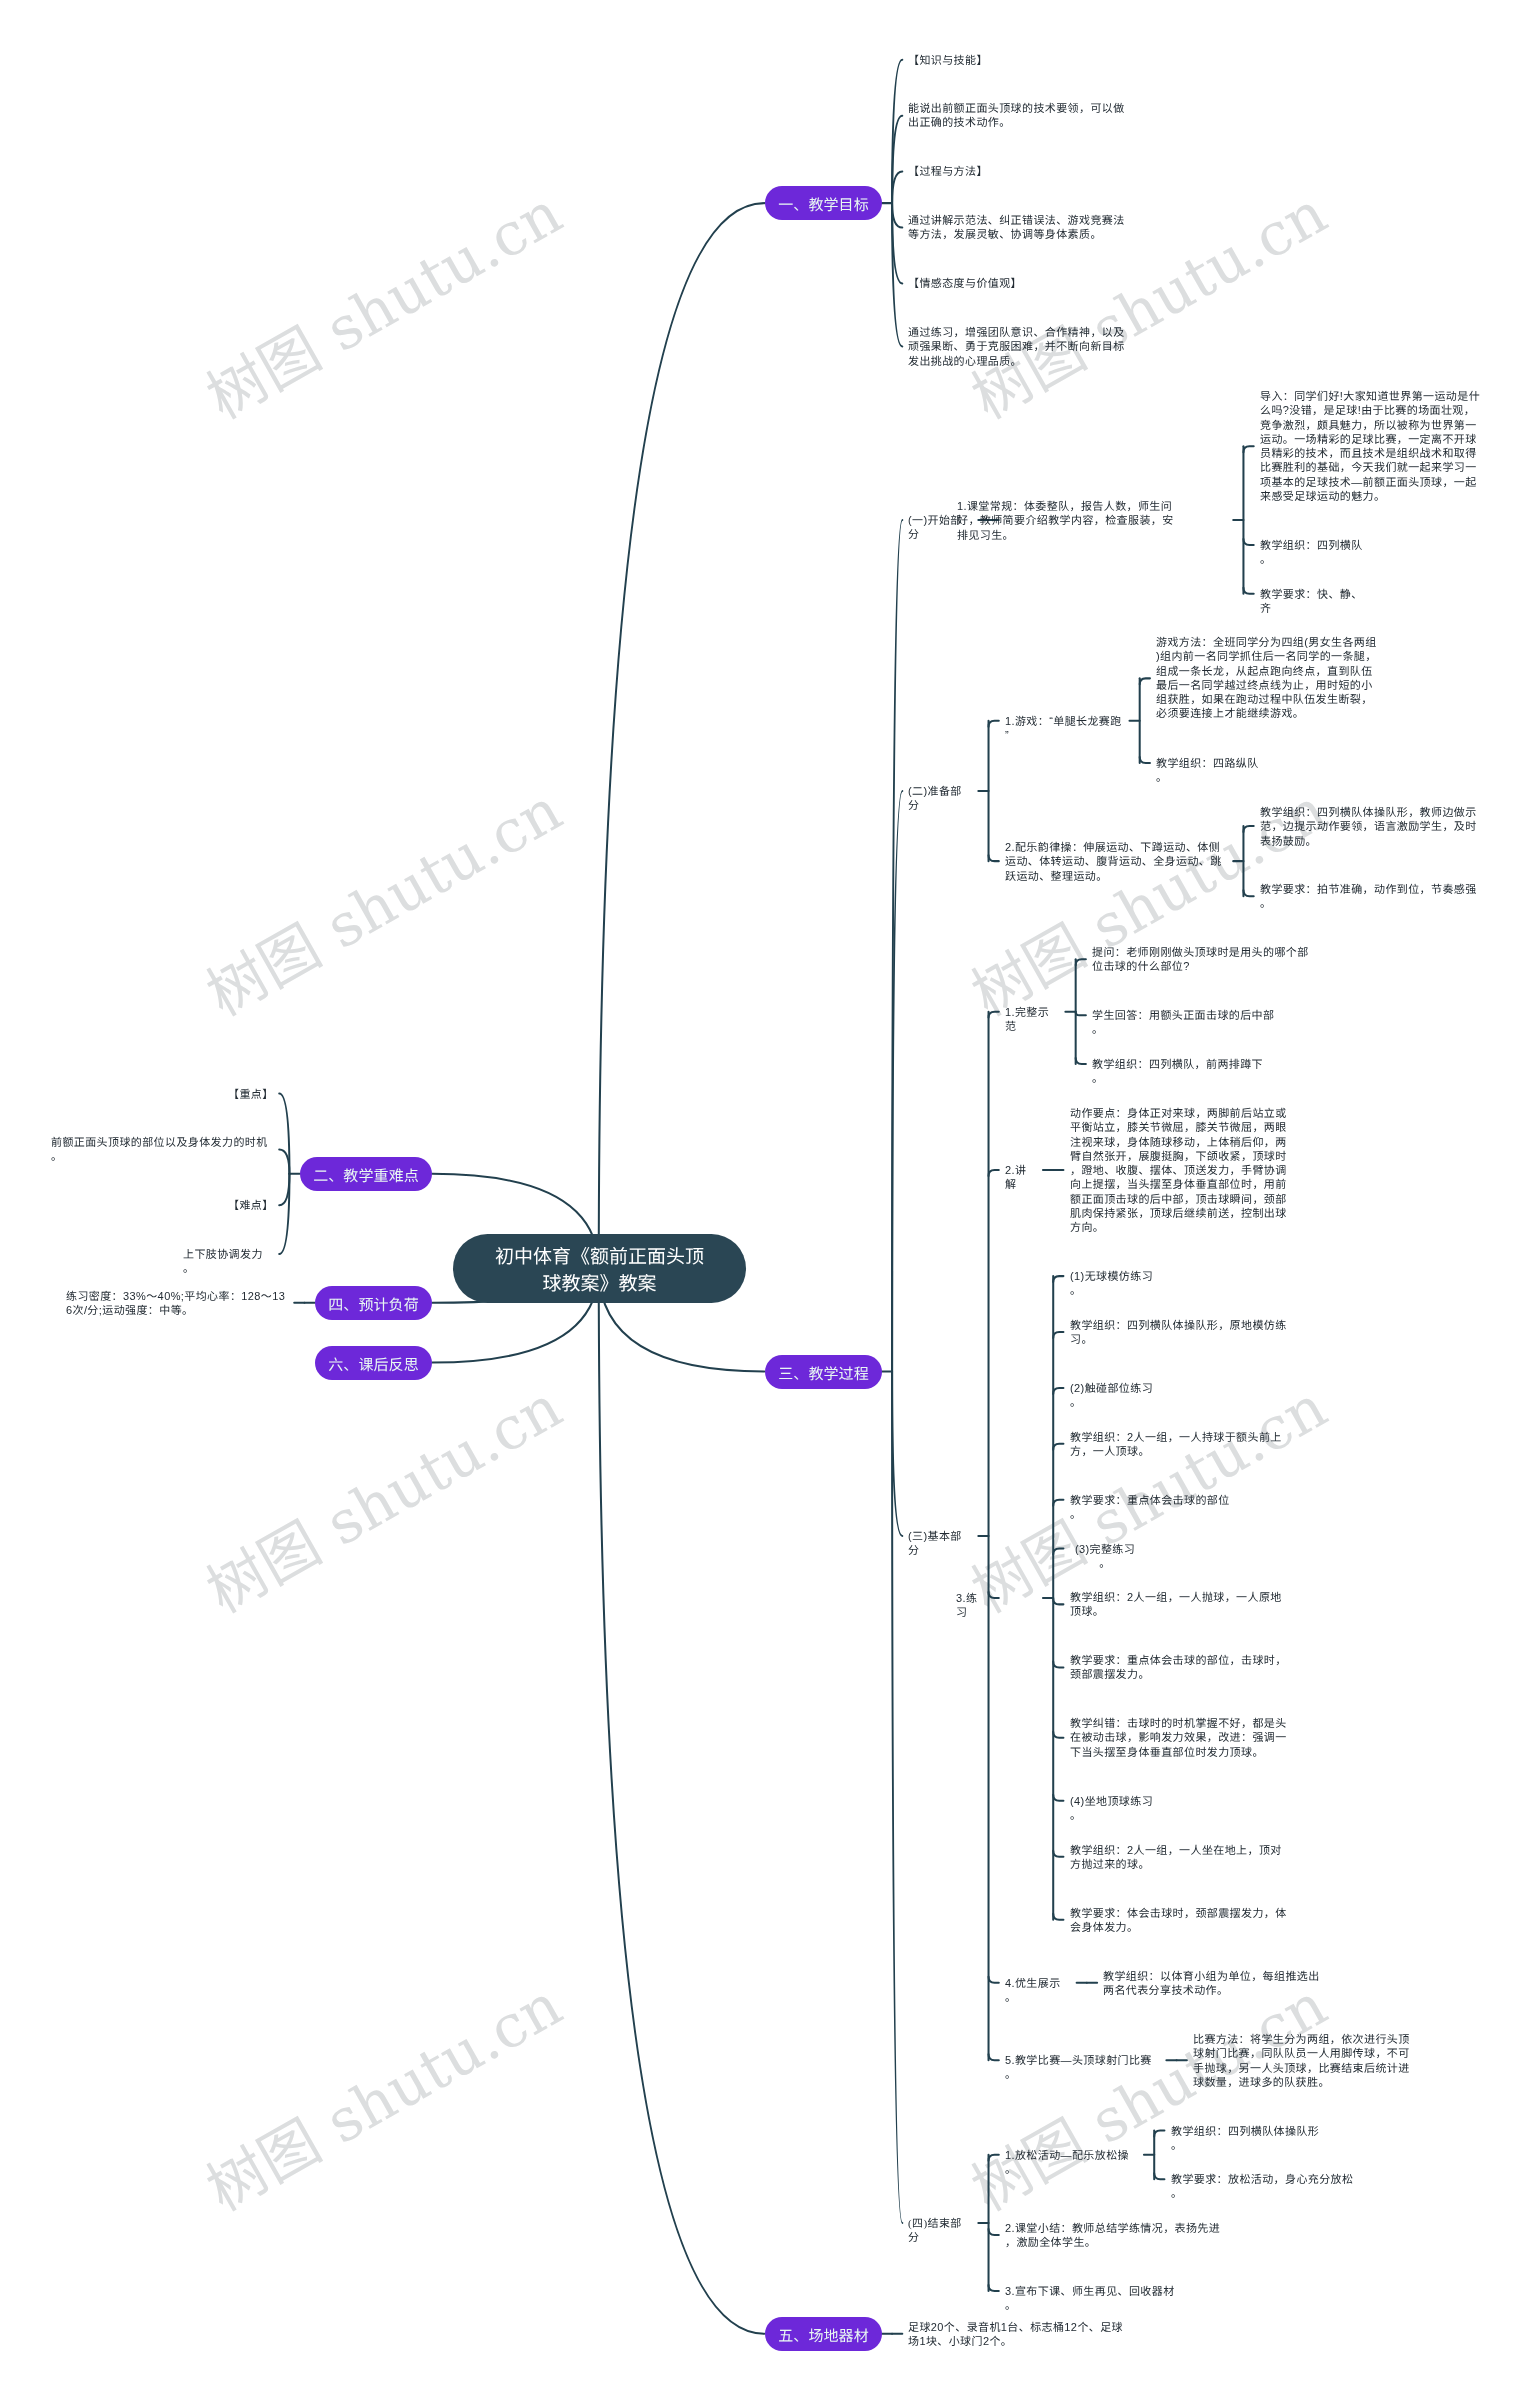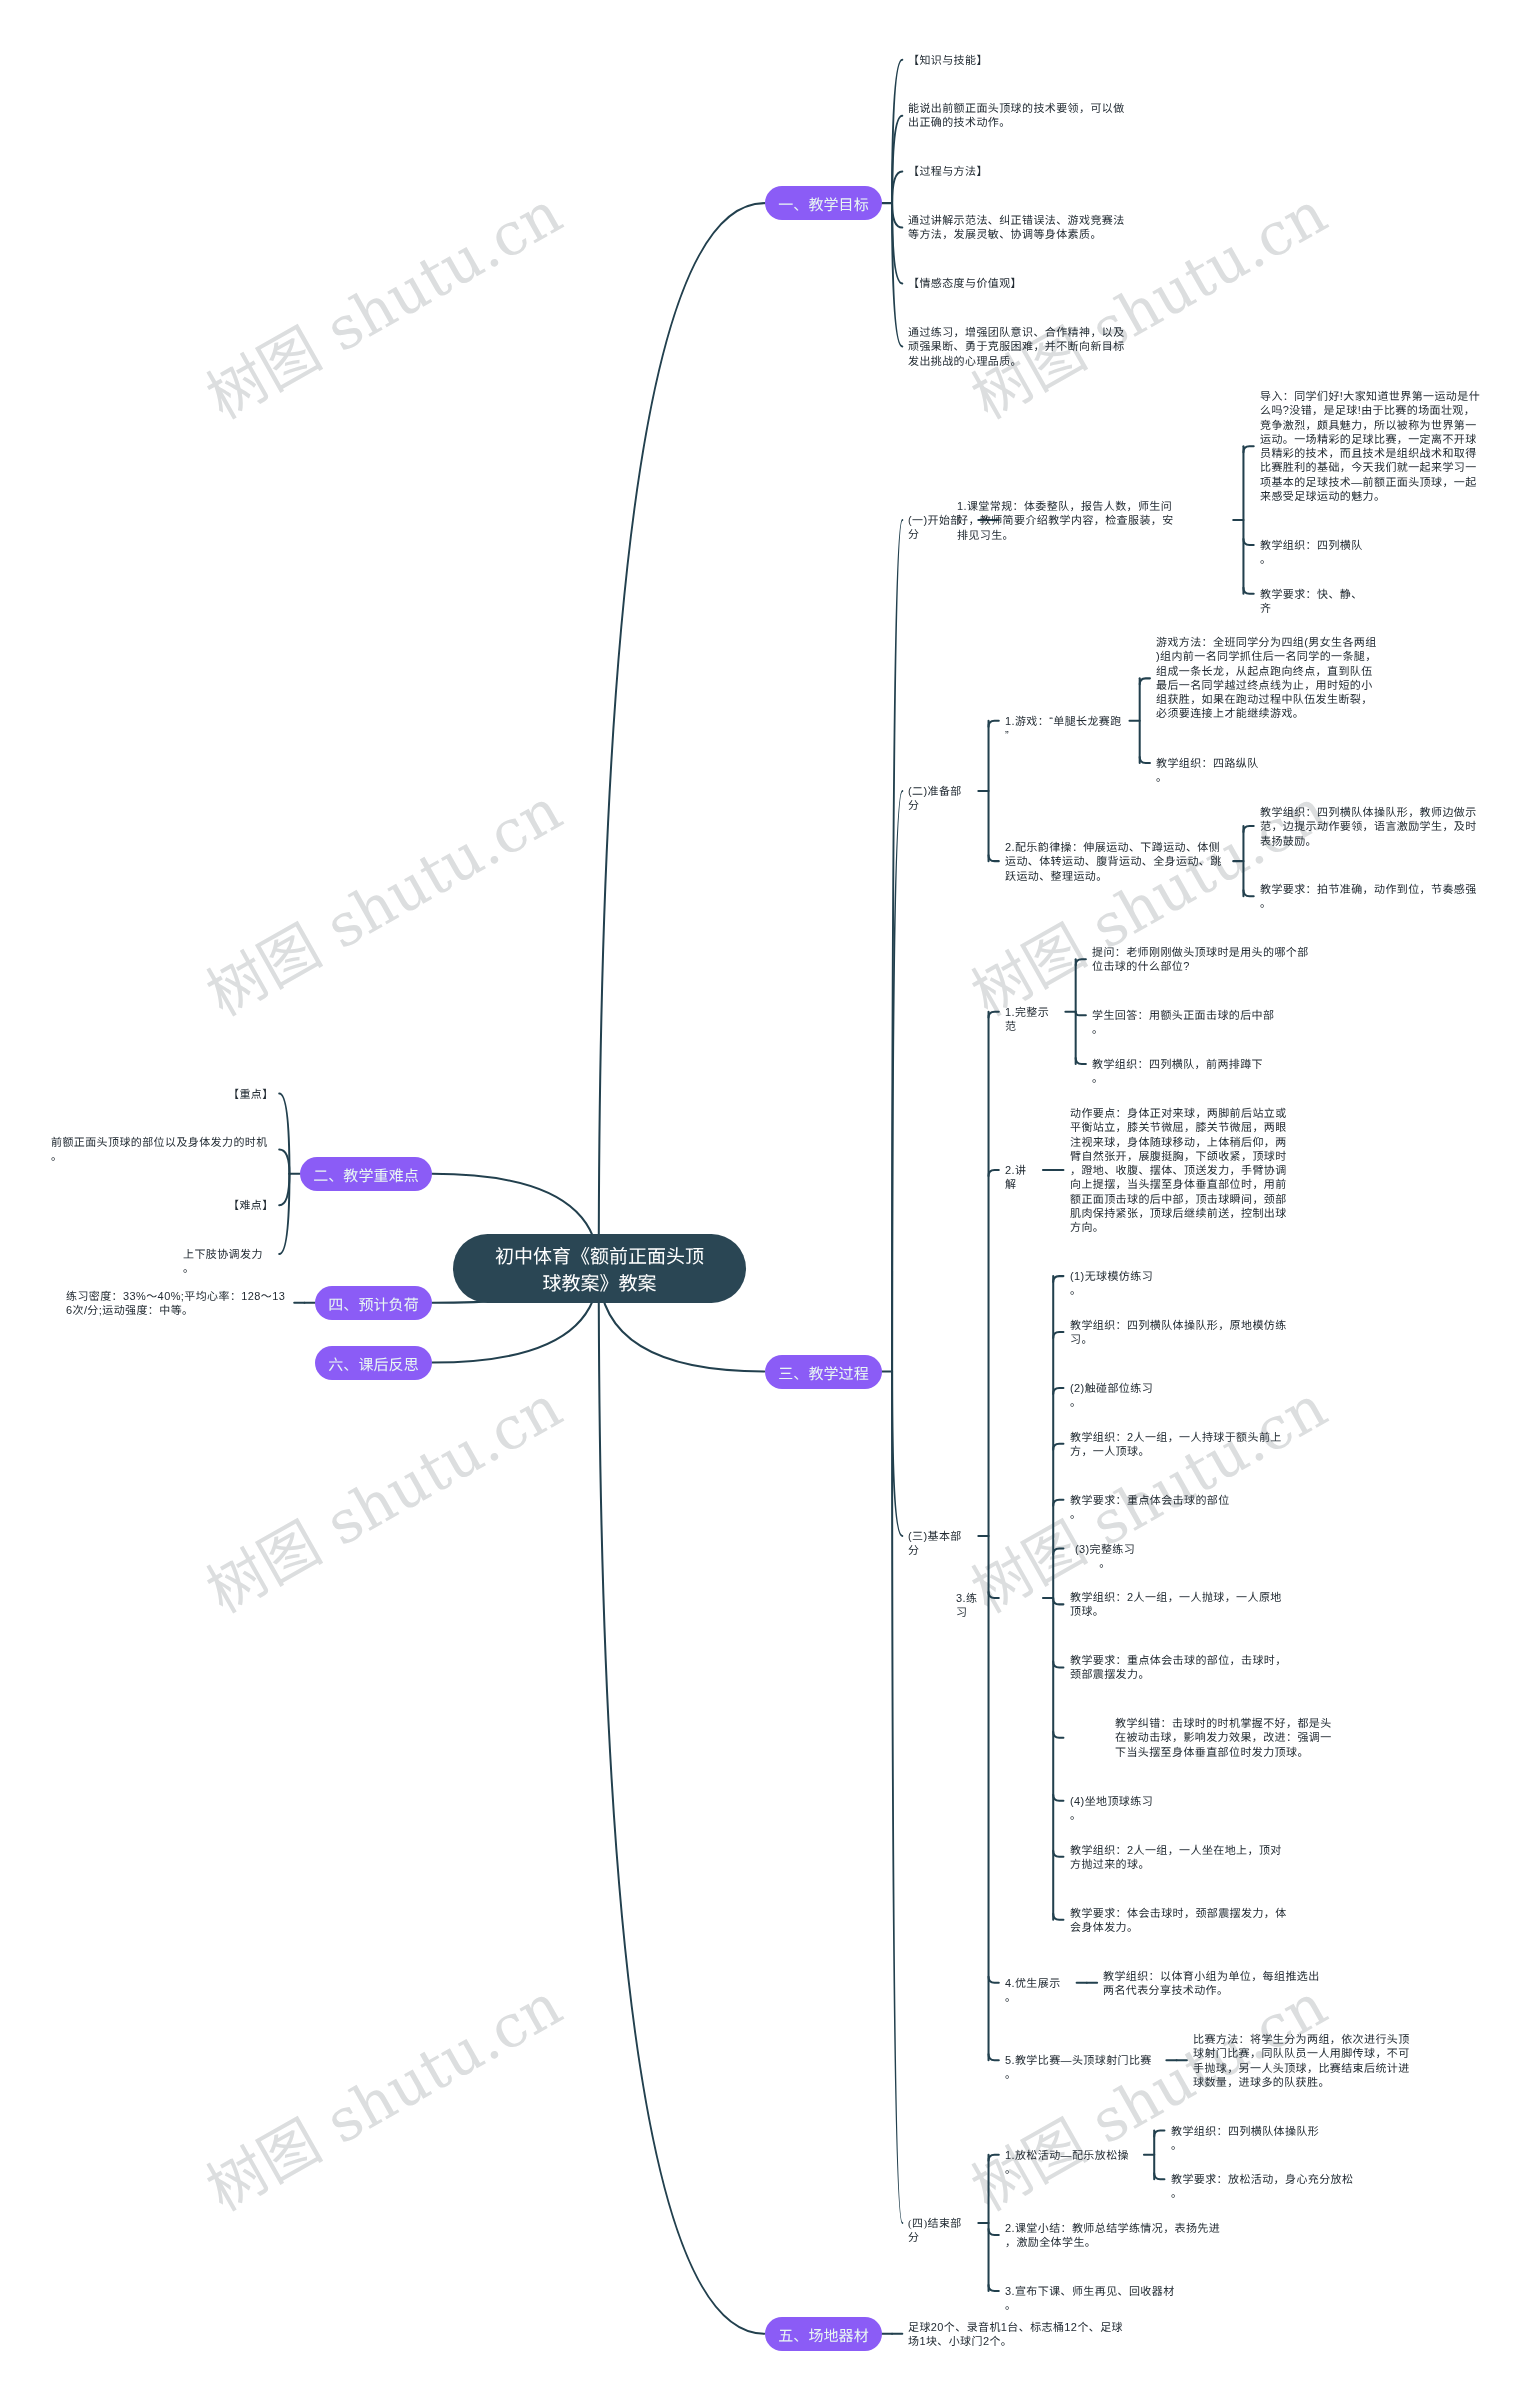--- a/index.html
+++ b/index.html
@@ -7,21 +7,21 @@
   #page{position:relative;width:1529px;height:2401px;background:#fff;overflow:hidden;
         font-family:"Liberation Sans","DejaVu Sans",sans-serif;}
   #wm{position:absolute;left:0;top:0;width:1529px;height:2401px;pointer-events:none;z-index:1;overflow:hidden;}
   .wmtxt{position:absolute;font-family:"DejaVu Serif","Liberation Serif",serif;
          font-size:38px;color:#dcdedf;white-space:nowrap;transform-origin:left top;}
   #edges{position:absolute;left:0;top:0;z-index:2;}
   #nodes{position:absolute;left:0;top:0;width:1529px;height:2401px;z-index:3;}
   .nd{position:absolute;box-sizing:border-box;}
   .nd.txt{color:#222b33;font-size:11px;line-height:14.3px;letter-spacing:0.4px;
           white-space:pre-wrap;word-break:break-all;line-break:anywhere;}
-  .nd.pill{background:#8b5cf6;color:#e8f7f3;border-radius:24px;
+  .nd.pill{background:#6d28d9;color:#e8f7f3;border-radius:24px;
            display:flex;align-items:center;justify-content:center;
            font-size:15px;letter-spacing:0.1px;text-align:center;}
   .nd.root{background:#2a4654;color:#ffffff;border-radius:35px;
            display:flex;align-items:center;justify-content:center;
            font-size:19px;line-height:27px;letter-spacing:0px;
            padding-top:3px;box-sizing:border-box;}
   .nd.root>span{display:block;width:215px;text-align:center;}
 </style>
 </head>
 <body>
@@ -156,21 +156,21 @@
       <div class="nd txt" style="left: 1070px; top: 1106px; width: 223px; height: 129px;">动作要点：身体正对来球，两脚前后站立或平衡站立，膝关节微屈，膝关节微屈，两眼注视来球，身体随球移动，上体稍后仰，两臂自然张开，展腹挺胸，下颌收紧，顶球时，蹬地、收腹、摆体、顶送发力，手臂协调向上提摆，当头摆至身体垂直部位时，用前额正面顶击球的后中部，顶击球瞬间，颈部肌肉保持紧张，顶球后继续前送，控制出球方向。</div>
       <div class="nd txt" style="left: 956px; top: 1591px; width: 32px; height: 14.3px;">3.练习</div>
       <div class="nd txt" style="left: 1070px; top: 1269px; width: 93px; height: 14.3px;">(1)无球模仿练习。</div>
       <div class="nd txt" style="left: 1070px; top: 1318px; width: 223px; height: 29px;">教学组织：四列横队体操队形，原地模仿练习。</div>
       <div class="nd txt" style="left: 1070px; top: 1381px; width: 93px; height: 14.3px;">(2)触碰部位练习。</div>
       <div class="nd txt" style="left: 1070px; top: 1430px; width: 223px; height: 29px;">教学组织：2人一组，一人持球于额头前上方，一人顶球。</div>
       <div class="nd txt" style="left: 1070px; top: 1493px; width: 168px; height: 14.3px;">教学要求：重点体会击球的部位。</div>
       <div class="nd txt" style="left: 1070px; top: 1542px; width: 70px; height: 14.3px; text-align: center;">(3)完整练习。</div>
       <div class="nd txt" style="left: 1070px; top: 1590px; width: 223px; height: 29px;">教学组织：2人一组，一人抛球，一人原地顶球。</div>
       <div class="nd txt" style="left: 1070px; top: 1653px; width: 223px; height: 29px;">教学要求：重点体会击球的部位，击球时，颈部震摆发力。</div>
-      <div class="nd txt" style="left: 1070px; top: 1716px; width: 223px; height: 43px; margin-left: 45px;">教学纠错：击球时的时机掌握不好，都是头在被动击球，影响发力效果，改进：强调一下当头摆至身体垂直部位时发力顶球。</div>
+      <div class="nd txt" style="left: 1070px; top: 1716px; width: 223px; height: 43px;">教学纠错：击球时的时机掌握不好，都是头在被动击球，影响发力效果，改进：强调一下当头摆至身体垂直部位时发力顶球。</div>
       <div class="nd txt" style="left: 1070px; top: 1794px; width: 93px; height: 14.3px;">(4)坐地顶球练习。</div>
       <div class="nd txt" style="left: 1070px; top: 1843px; width: 223px; height: 29px;">教学组织：2人一组，一人坐在地上，顶对方抛过来的球。</div>
       <div class="nd txt" style="left: 1070px; top: 1906px; width: 223px; height: 29px;">教学要求：体会击球时，颈部震摆发力，体会身体发力。</div>
       <div class="nd txt" style="left: 1005px; top: 1976px; width: 66px; height: 14.3px;">4.优生展示。</div>
       <div class="nd txt" style="left: 1103px; top: 1969px; width: 223px; height: 29px;">教学组织：以体育小组为单位，每组推选出两名代表分享技术动作。</div>
       <div class="nd txt" style="left: 1005px; top: 2053px; width: 156px; height: 14.3px;">5.教学比赛—头顶球射门比赛。</div>
       <div class="nd txt" style="left: 1193px; top: 2032px; width: 223px; height: 57px;">比赛方法：将学生分为两组，依次进行头顶球射门比赛，同队队员一人用脚传球，不可手抛球，另一人头顶球，比赛结束后统计进球数量，进球多的队获胜。</div>
       <div class="nd txt" style="left: 908px; top: 2216px; width: 64px; height: 14.3px; font-family: Liberation Serif, serif;">(四)结束部分</div>
       <div class="nd txt" style="left: 1005px; top: 2148px; width: 133px; height: 14.3px;">1.放松活动—配乐放松操。</div>
       <div class="nd txt" style="left: 1171px; top: 2124px; width: 157px; height: 14.3px;">教学组织：四列横队体操队形。</div>

